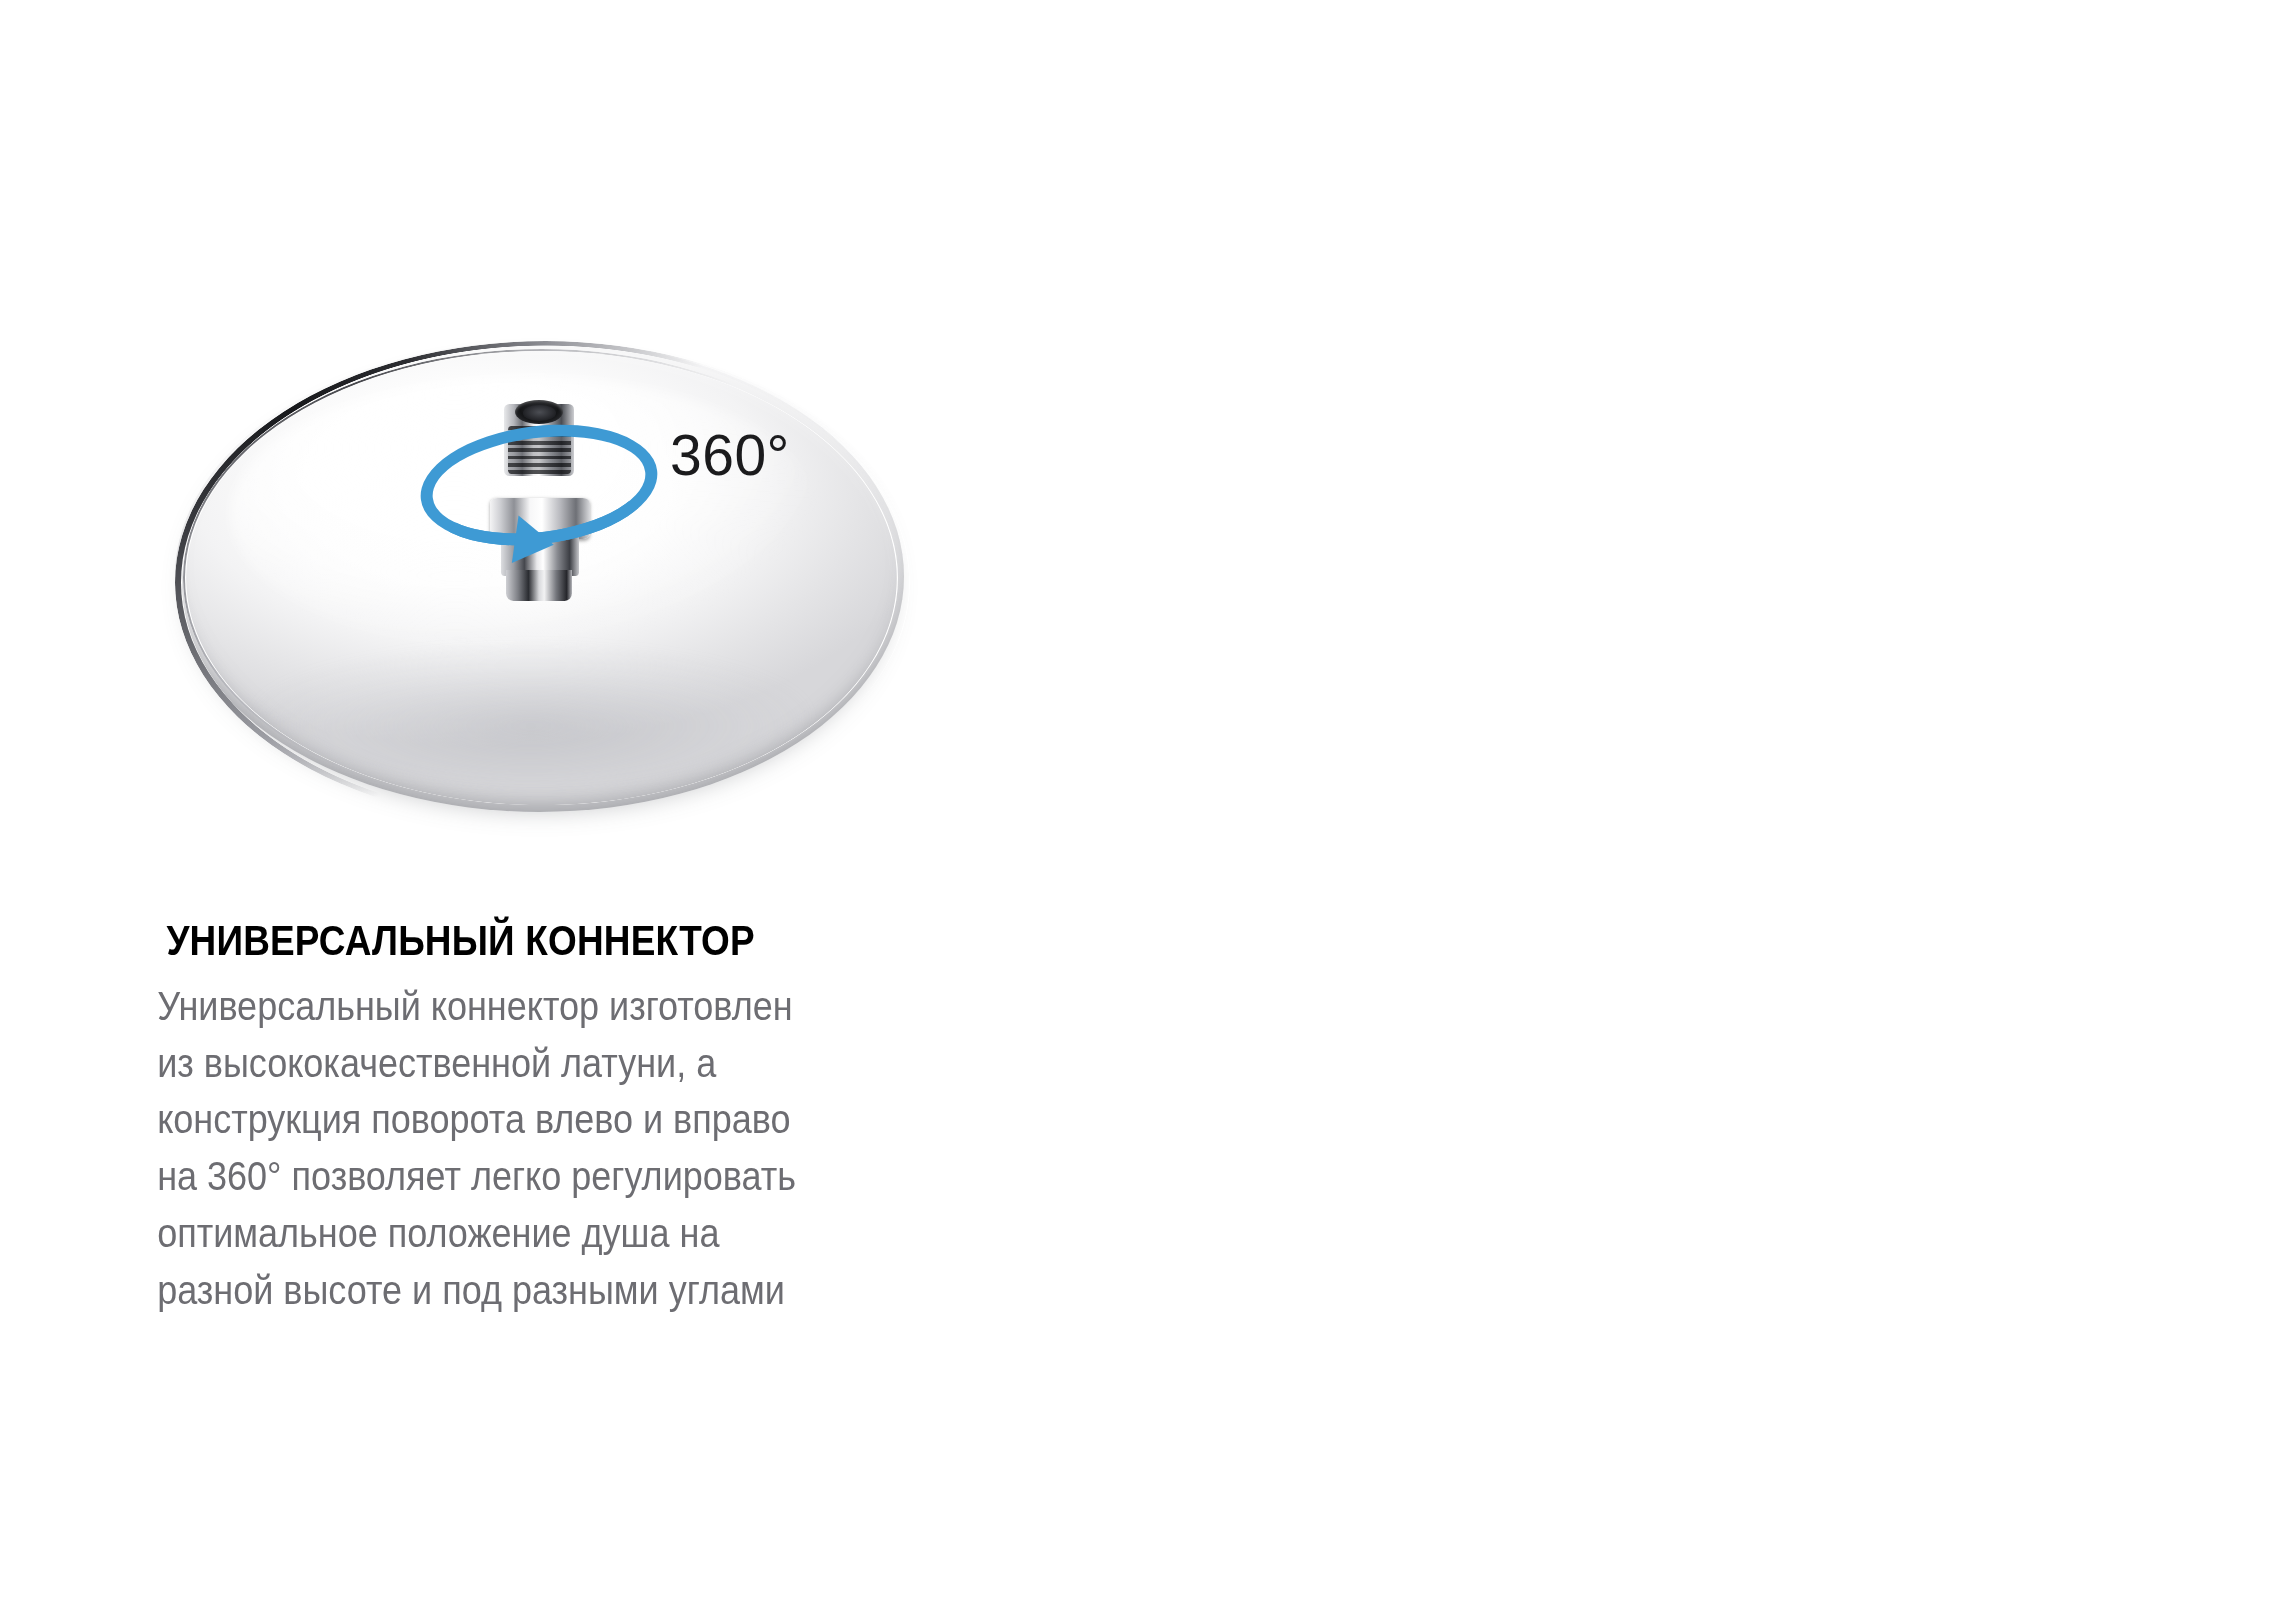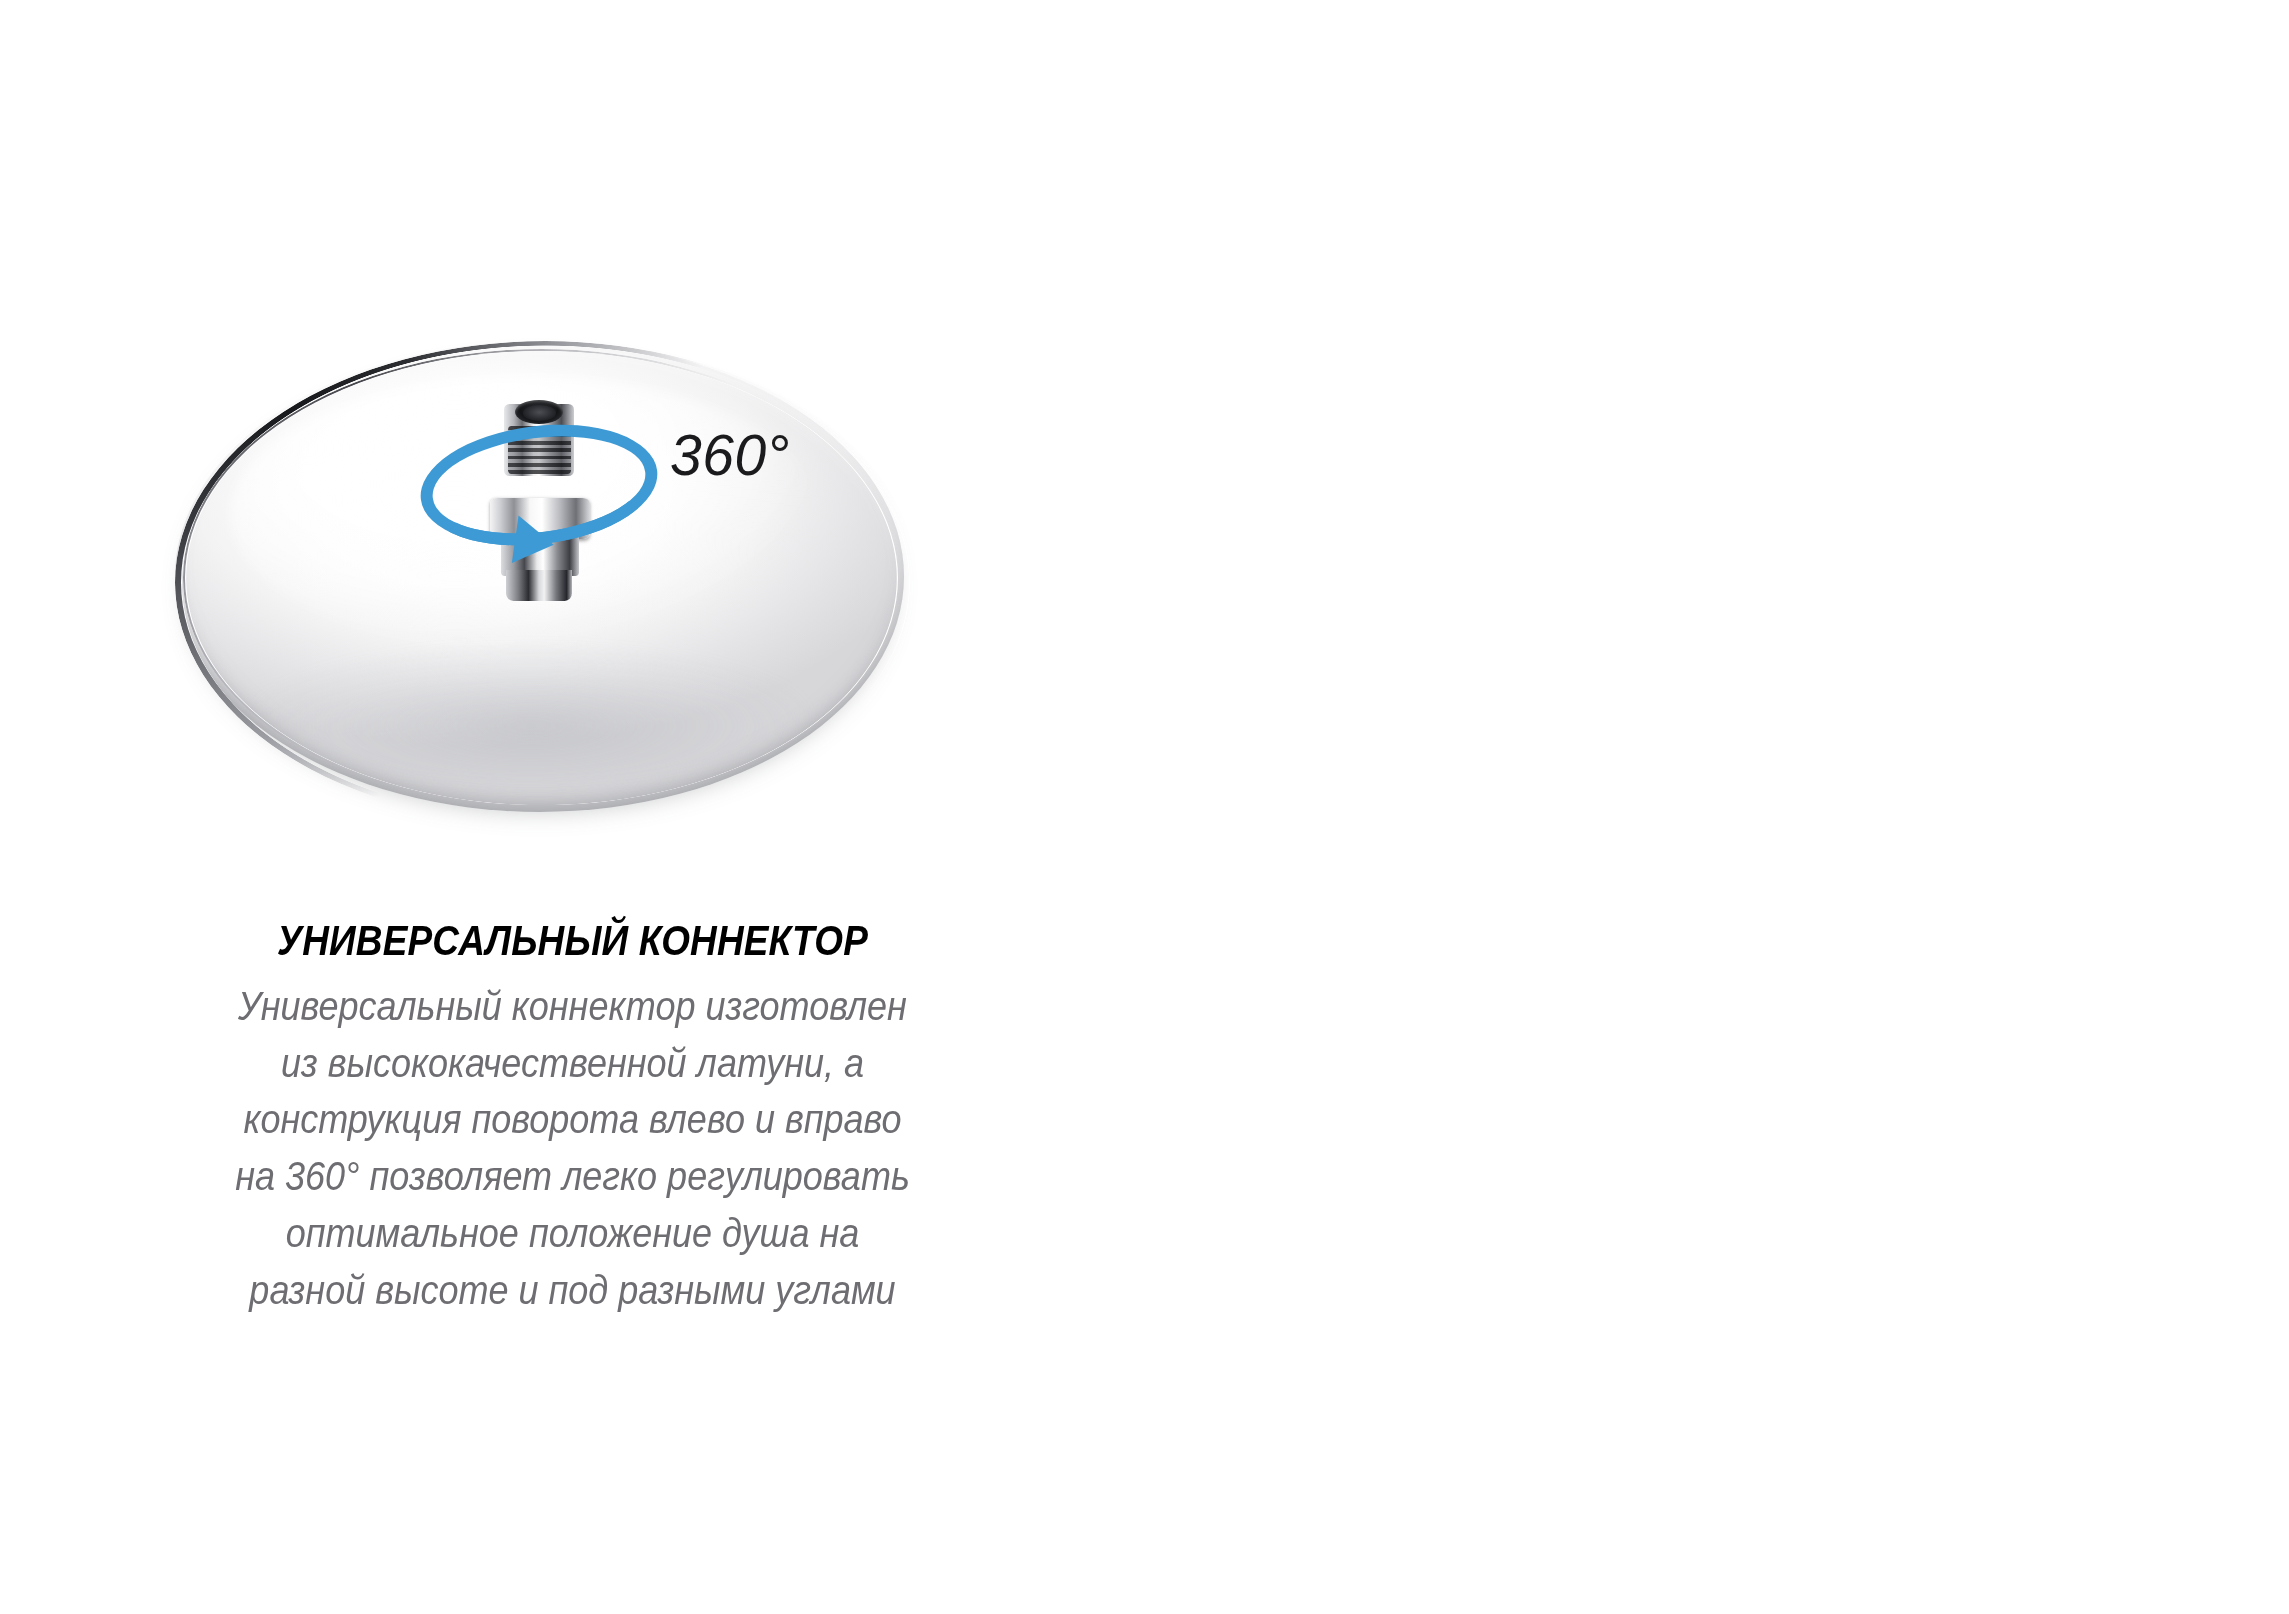--- a/index.html
+++ b/index.html
@@ -5,28 +5,28 @@
 <style>
   html,body{margin:0;padding:0;background:#ffffff;}
   body{
     width:2290px;height:1614px;
     font-family:"Liberation Sans","DejaVu Sans",sans-serif;
     overflow:hidden;position:relative;
   }
   .page{position:relative;width:2290px;height:1614px;background:#fff;}
 
   
-  .panel{position:absolute;top:0;height:1614px;font-style:italic;}
+  .panel{position:absolute;top:0;height:1614px;}
   .panel-left{left:0;width:1144px;}
   .panel-right{left:1145px;width:1144px;}
 
   .figure{position:absolute;}
 
   
-  .caption{position:absolute;text-align:center;}
+  .caption{position:absolute;text-align:left;}
   .caption-title{
     font-weight:700;
     font-size:42px;
     letter-spacing:0.2px;
     color:#000000;
     font-stretch:condensed;
     transform:scaleX(.88);
     transform-origin:center top;
     white-space:nowrap;
     margin:0 0 14.8px 0;

